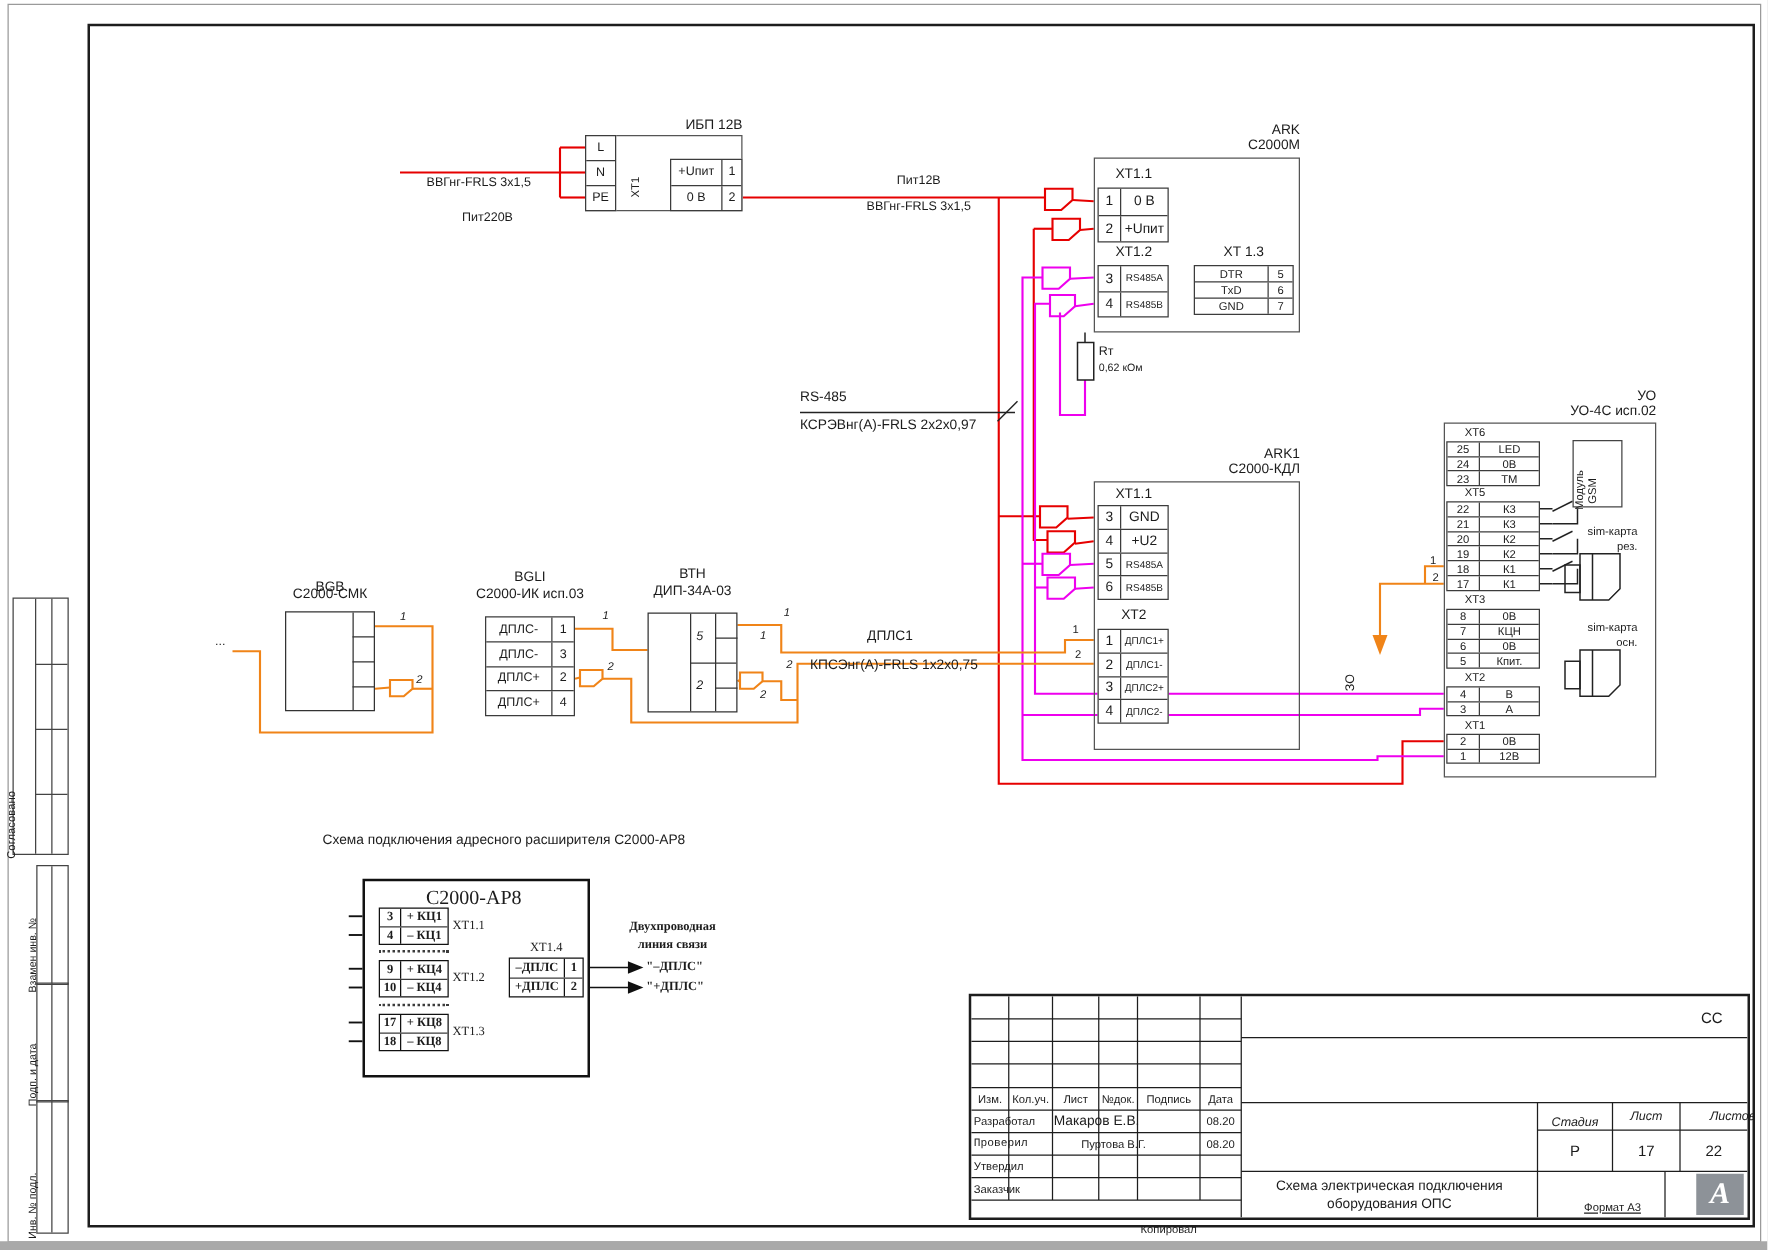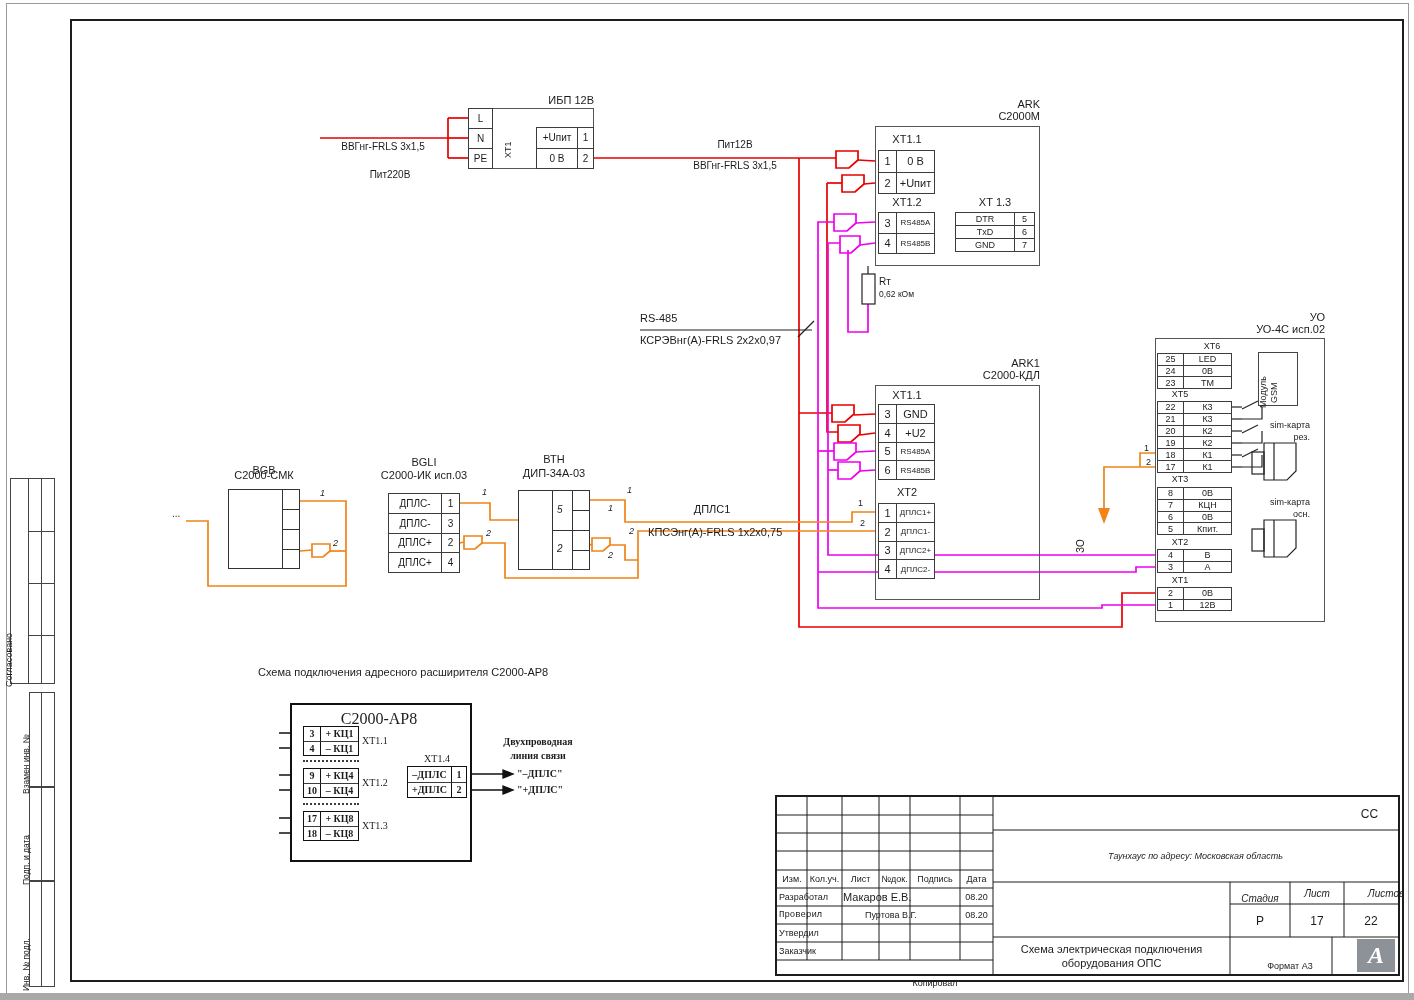--- a/index.html
+++ b/index.html
@@ -289,21 +289,21 @@
         <span class="n" style="width:18px;font-size:11px;">4</span>
         <span class="l" style="flex:1;font-size:8px;">ДПЛС2-</span>
       </div>
   </div>
   <div class="t t9" style="left:858px;top:498px;">1</div>
   <div class="t t9" style="left:860px;top:518px;">2</div>
 
   <div class="t t11 rgt" style="left:1325px;top:311px;">УО</div>
   <div class="t t11 rgt" style="left:1325px;top:323px;">УО-4С исп.02</div>
   <div class="blk" style="left:1155px;top:338px;width:170px;height:284px;"></div>
-  <div class="t t9 ctr" style="left:1212px;top:341px;">ХТ6</div>
+  <div class="t t9 ctr" style="left:1180px;top:341px;">ХТ6</div>
   <div class="tbl" style="left:1157px;top:353px;width:75px;height:36px;font-size:9px;">
     <div class="r">
         <span class="n" style="width:26px">25</span>
         <span class="l" style="flex:1">LED</span>
       </div>
     <div class="r">
         <span class="n" style="width:26px">24</span>
         <span class="l" style="flex:1">0В</span>
       </div>
     <div class="r">
@@ -533,29 +533,28 @@
     <div class="tb-cell" style="left:183px;top:73px;width:33px;height:18px;font-size:9px;">Дата</div>
     <div class="tb-cell" style="left:2px;top:91px;width:63px;height:18px;font-size:9px;justify-content:flex-start;">Разработал</div>
     <div class="tb-cell" style="left:66px;top:91px;width:86px;height:18px;font-size:11px;justify-content:flex-start;">Макаров Е.В.</div>
     <div class="tb-cell" style="left:183px;top:91px;width:33px;height:18px;font-size:9px;">08.20</div>
     <div class="tb-cell" style="left:2px;top:109px;width:63px;height:18px;font-size:9px;justify-content:flex-start;font-family:Liberation Mono, monospace;">Проверил</div>
     <div class="tb-cell" style="left:66px;top:109px;width:67px;height:18px;font-size:9px;justify-content:flex-start;margin-left:22px;">Пуртова В.Г.</div>
     <div class="tb-cell" style="left:183px;top:109px;width:33px;height:18px;font-size:9px;">08.20</div>
     <div class="tb-cell" style="left:2px;top:127px;width:63px;height:18px;font-size:9px;justify-content:flex-start;">Утвердил</div>
     <div class="tb-cell" style="left:2px;top:145px;width:63px;height:18px;font-size:9px;justify-content:flex-start;">Заказчик</div>
     <div class="tb-cell" style="left:570px;top:8px;width:45px;height:18px;font-size:12px;">СС</div>
-    <div class="tb-cell" style="left:216px;top:33px;width:405px;height:52px;font-size:9px;font-style:italic;">Таунхаус по адресу: Московская область</div>
     <div class="tb-cell" style="left:453px;top:85px;width:60px;height:32px;font-size:10px;font-style:italic;">Стадия</div>
     <div class="tb-cell" style="left:513px;top:85px;width:54px;height:22px;font-size:10px;font-style:italic;">Лист</div>
     <div class="tb-cell" style="left:582px;top:85px;width:54px;height:22px;font-size:10px;font-style:italic;">Листов</div>
     <div class="tb-cell" style="left:453px;top:107px;width:60px;height:33px;font-size:12px;">Р</div>
     <div class="tb-cell" style="left:513px;top:107px;width:54px;height:33px;font-size:12px;">17</div>
     <div class="tb-cell" style="left:567px;top:107px;width:54px;height:33px;font-size:12px;">22</div>
     <div class="tb-cell" style="left:216px;top:143px;width:237px;height:17px;font-size:11px;">Схема электрическая подключения</div>
     <div class="tb-cell" style="left:216px;top:158px;width:237px;height:16px;font-size:11px;">оборудования ОПС</div>
     <div class="tb-cell" style="left:580px;top:142px;width:38px;height:33px;background:#8d9298;color:#fff;">
       <span class="serif" style="font-size:24px;font-weight:bold;font-style:italic;">А</span>
     </div>
   </div>
   <div class="t t9 ctr" style="left:935px;top:978px;">Копировал</div>
-  <div class="t t9 ctr" style="left:1290px;top:961px;">Формат А3</div>
+  <div class="t t9 ctr" style="left:1290px;top:961px;text-decoration:underline;">Формат А3</div>
   <div class="abs" style="left:0;top:993px;width:1414px;height:7px;background:#a9a9a9;"></div>
 </div>
 
 </body></html>

